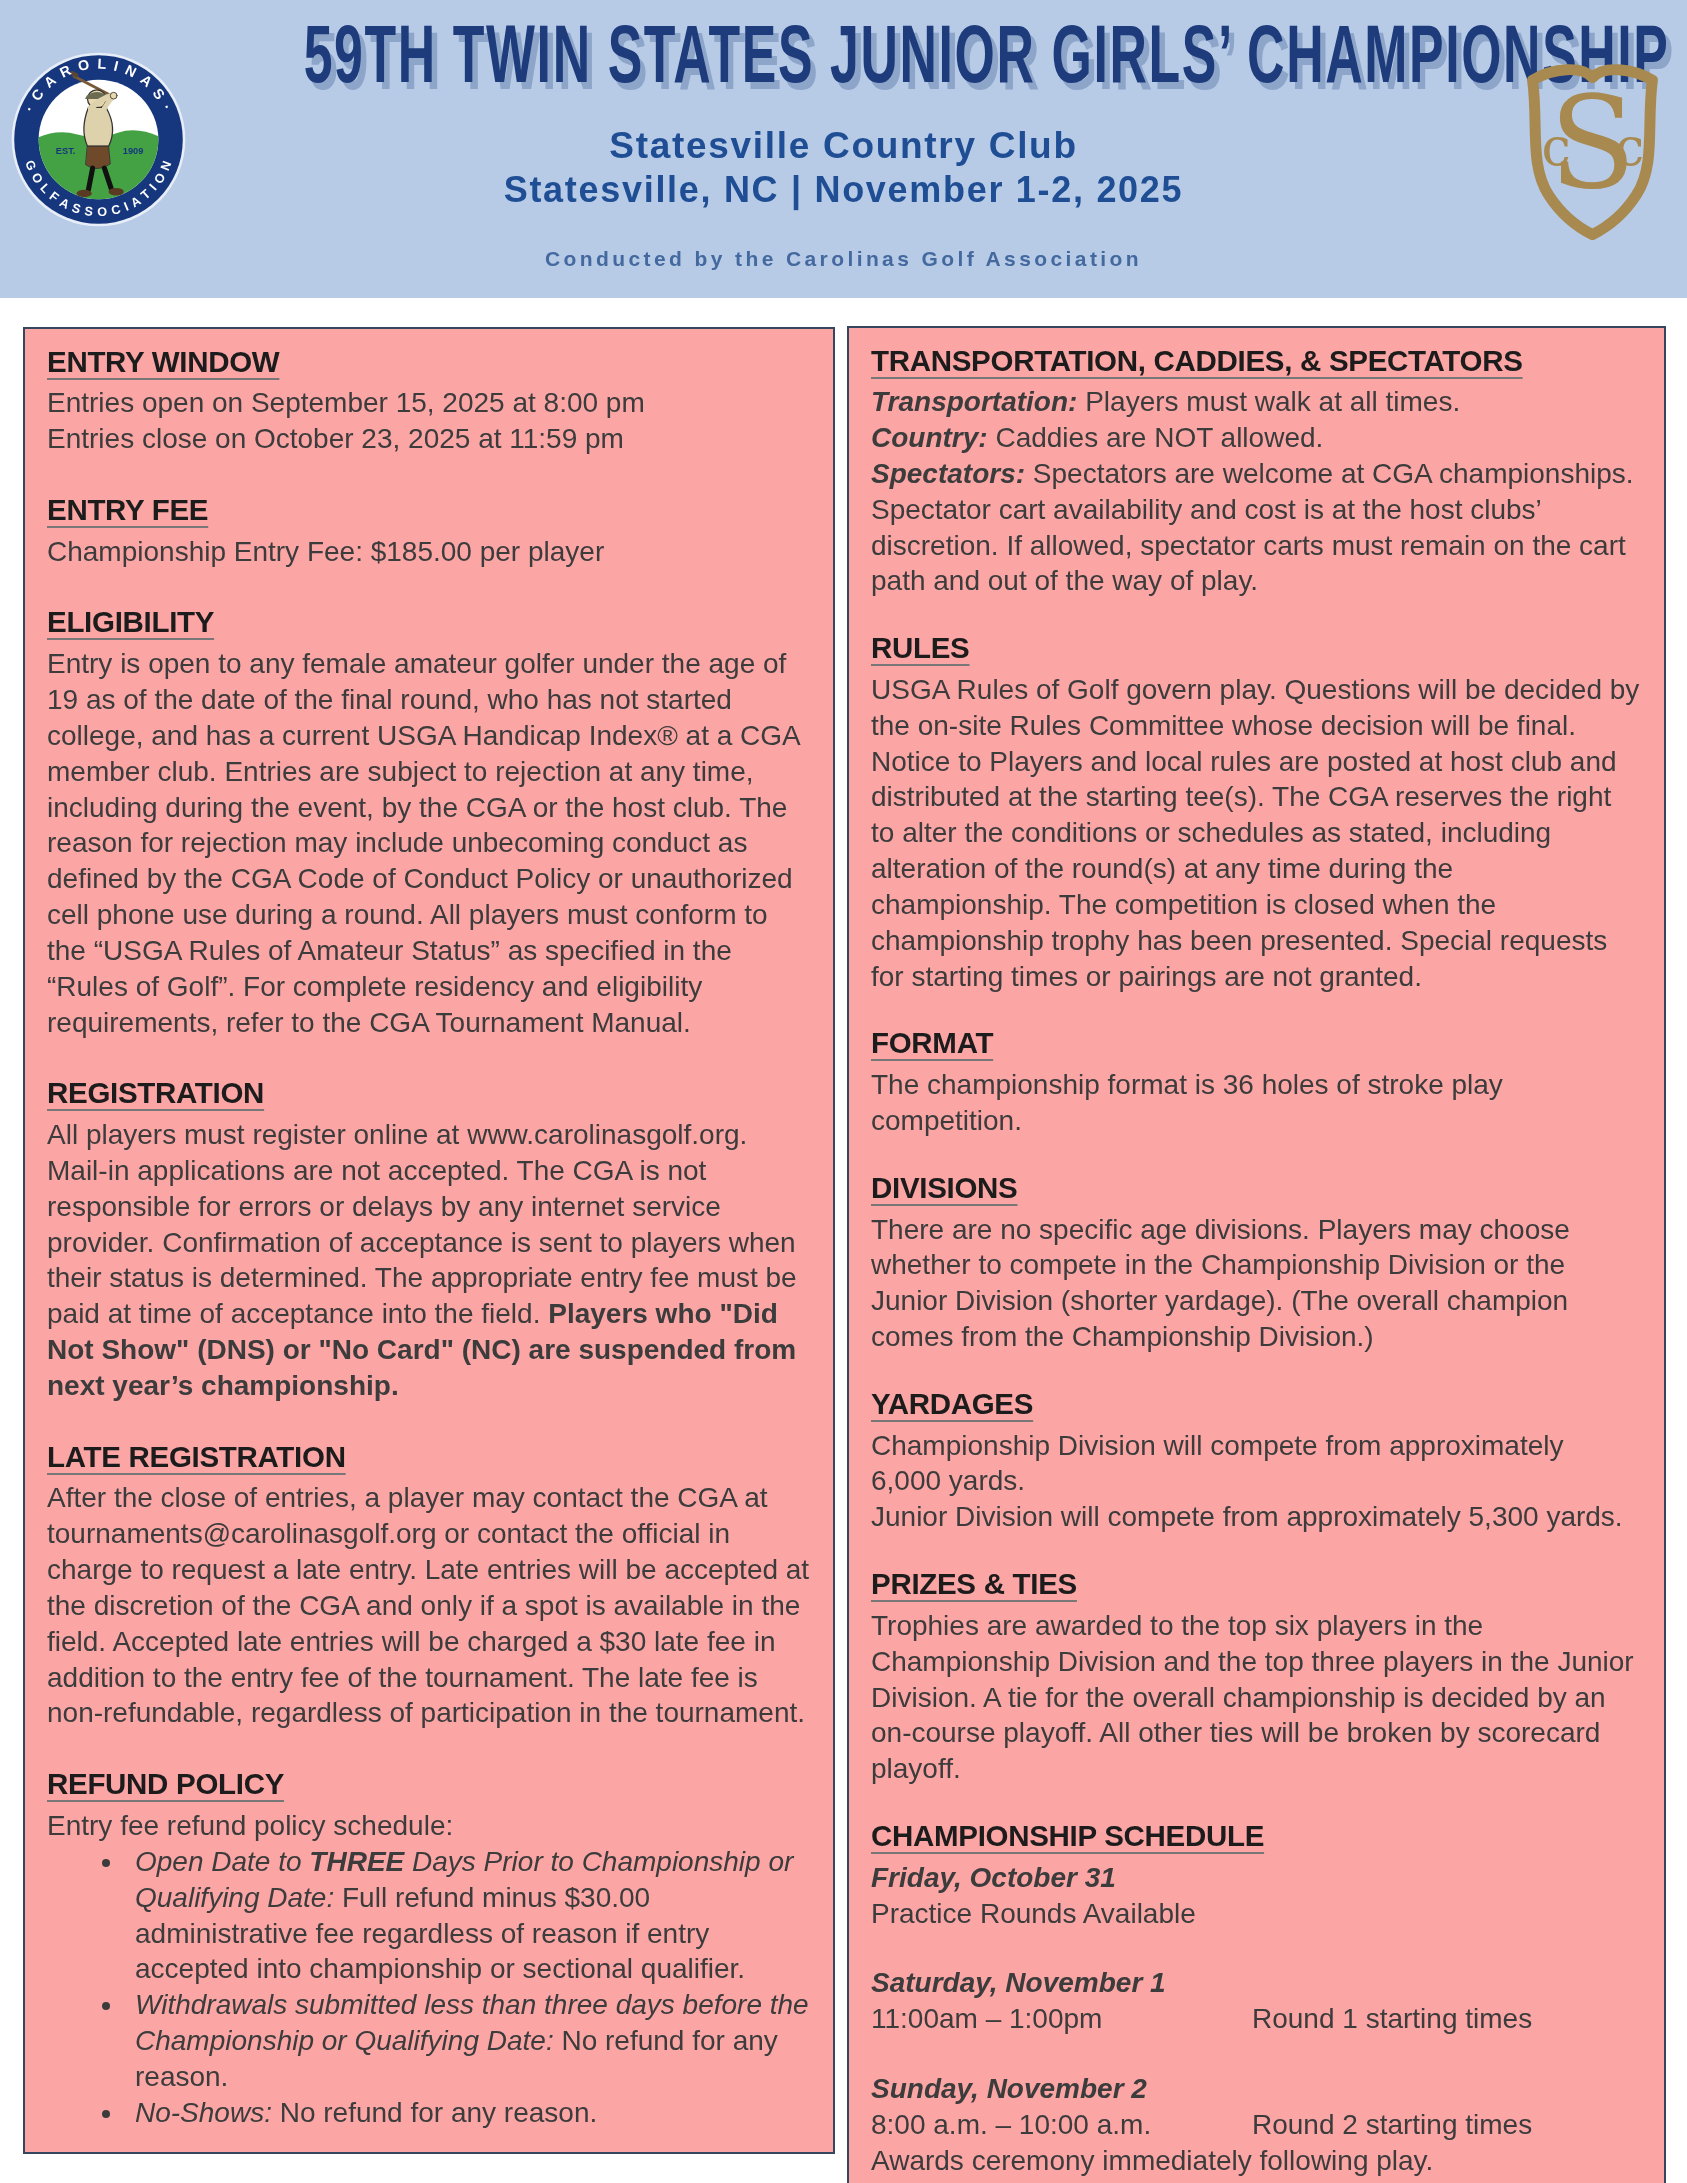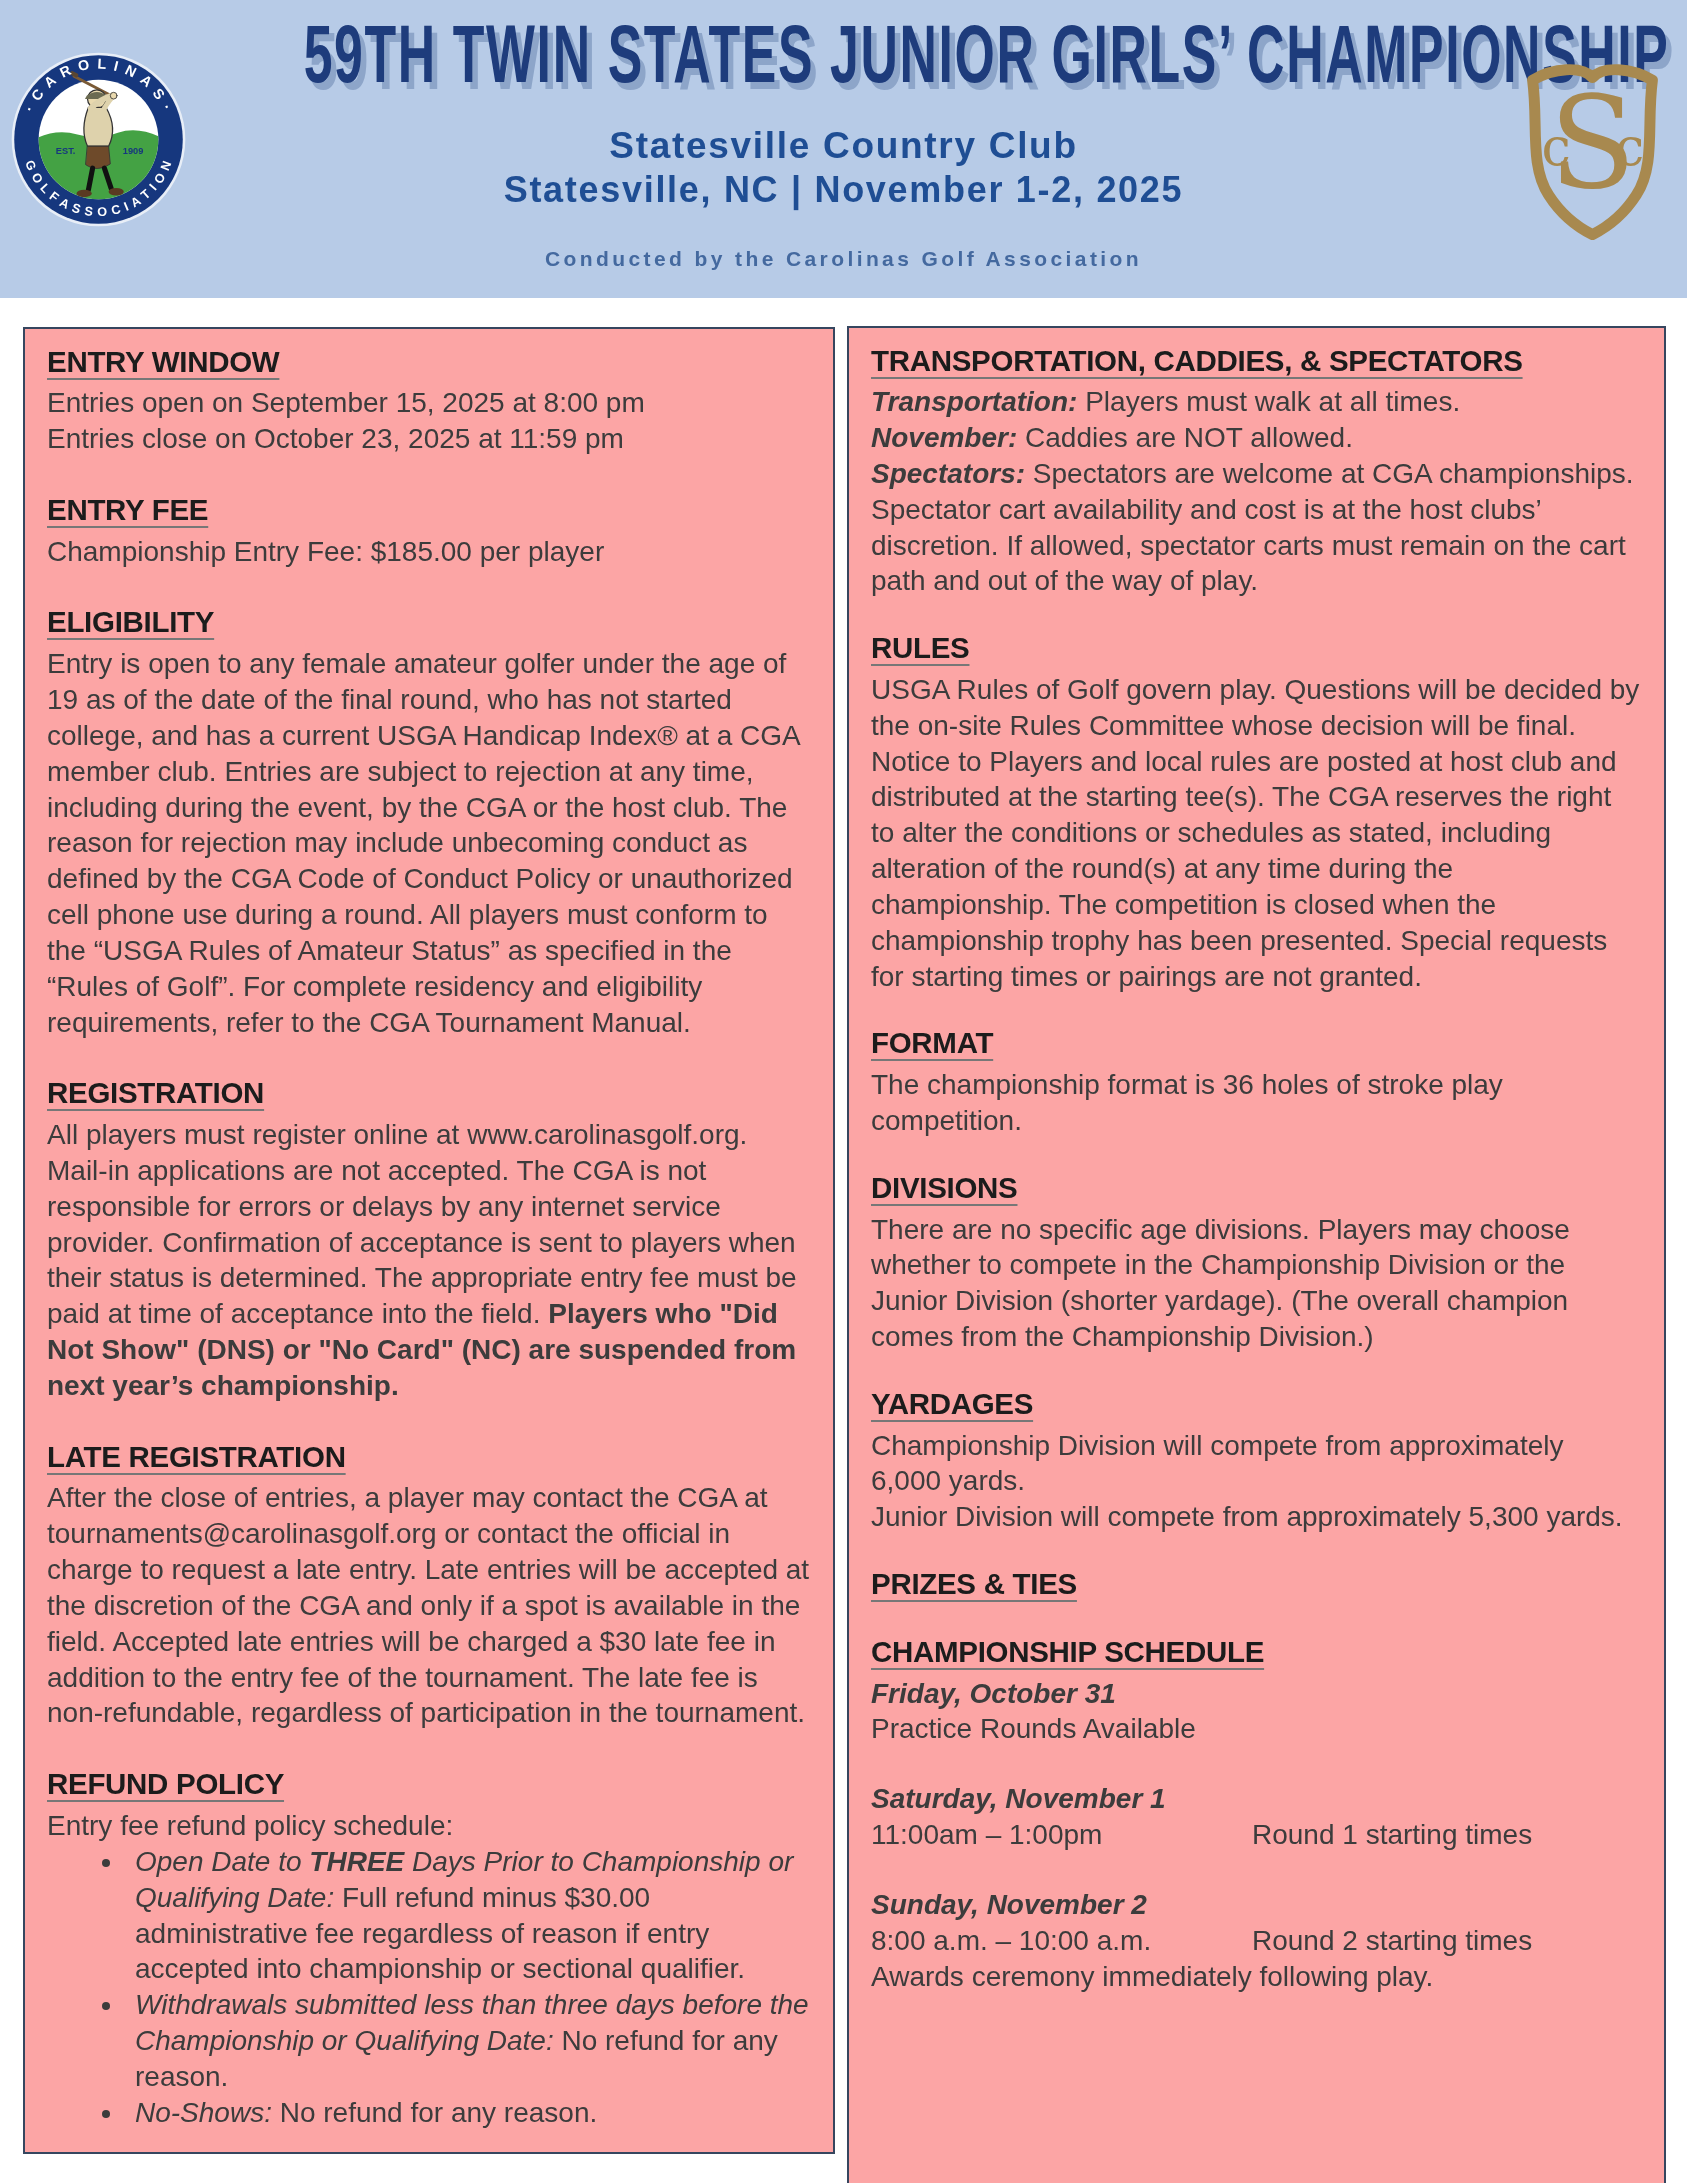--- a/index.html
+++ b/index.html
@@ -143,21 +143,21 @@
         <li><span class="i">No-Shows:</span><span> No refund for any reason.</span></li>
       </ul>
     </div>
   </div>
 
   <div class="box right">
 
     <div class="sec">
       <h2>TRANSPORTATION, CADDIES, &amp; SPECTATORS</h2>
       <p><span class="bi">Transportation:</span><span> Players must walk at all times.</span></p>
-      <p><span class="bi">November:</span><span> Caddies are NOT allowed.</span></p>
+      <p><span class="bi">Country:</span><span> Caddies are NOT allowed.</span></p>
       <p><span class="bi">Spectators:</span><span> Spectators are welcome at CGA championships. Spectator cart availability and cost is at the host clubs’ discretion. If allowed, spectator carts must remain on the cart path and out of the way of play.</span></p>
     </div>
 
     <div class="sec">
       <h2>RULES</h2>
       <p>USGA Rules of Golf govern play.  Questions will be decided by the on-site Rules Committee whose decision will be final. Notice to Players and local rules are posted at host club and distributed at the starting tee(s). The CGA reserves the right to alter the conditions or schedules as stated, including alteration of the round(s) at any time during the championship. The competition is closed when the championship trophy has been presented. Special requests for starting times or pairings are not granted.</p>
     </div>
 
     <div class="sec">
       <h2>FORMAT</h2>
@@ -170,20 +170,21 @@
     </div>
 
     <div class="sec">
       <h2>YARDAGES</h2>
       <p>Championship Division will compete from approximately 6,000 yards.</p>
       <p>Junior Division will compete from approximately 5,300 yards.</p>
     </div>
 
     <div class="sec">
       <h2>PRIZES &amp; TIES</h2>
+      <p>Trophies are awarded to the top six players in the Championship Division and the top three players in the Junior Division. A tie for the overall championship is decided by an on-course playoff. All other ties will be broken by scorecard playoff.</p>
     </div>
 
     <div class="sec">
       <h2>CHAMPIONSHIP SCHEDULE</h2>
 
       <div class="day first">
         <p class="bi">Friday, October 31</p>
         <p>Practice Rounds Available</p>
       </div>
 

